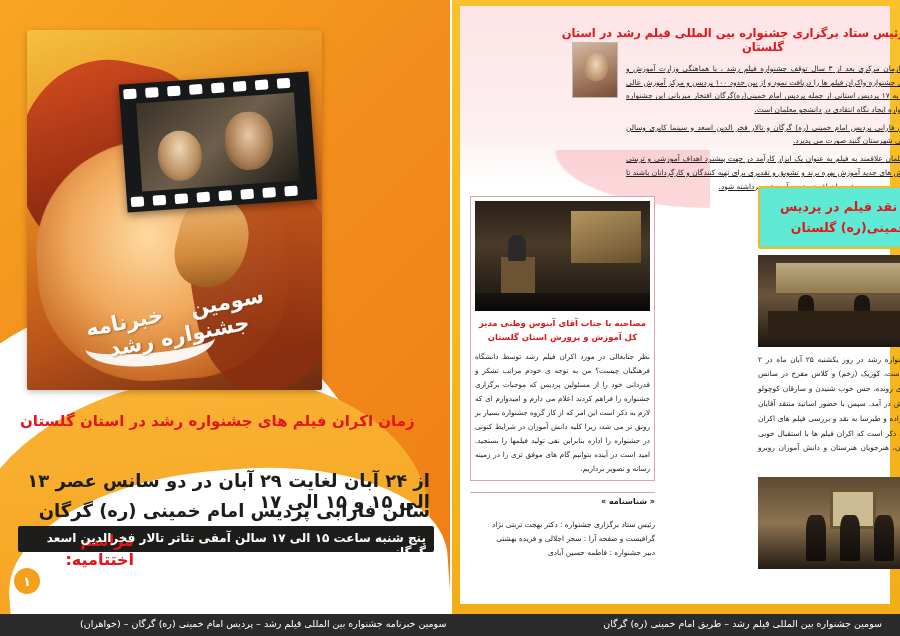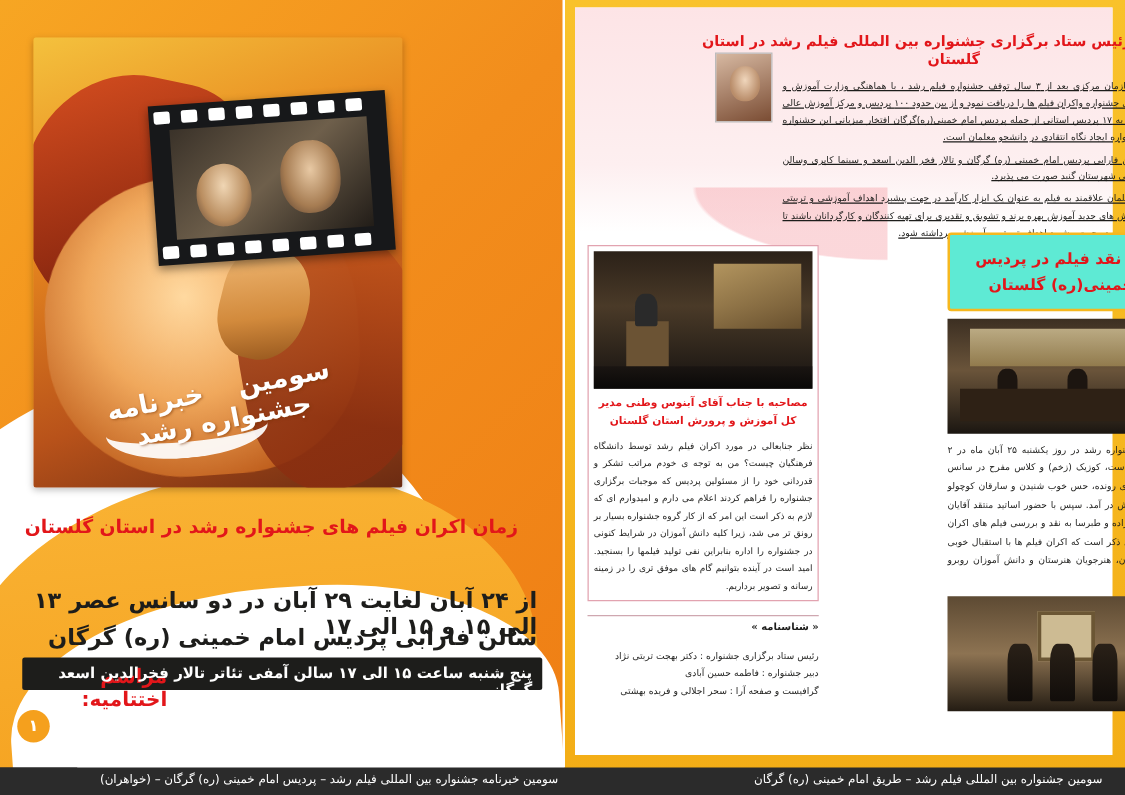--- a/index.html
+++ b/index.html
@@ -547,22 +547,22 @@
         <div class="speaker"></div>
         <div class="seats"></div>
       </div>
       <div class="cap-red">مصاحبه با جناب آقای آبنوس وطنی مدیر کل آموزش و پرورش استان گلستان</div>
       <div class="col-body">نظر جنابعالی در مورد اکران فیلم رشد توسط دانشگاه فرهنگیان چیست؟ من به توجه ی خودم مراتب تشکر و قدردانی خود را از مسئولین پردیس که موجبات برگزاری جشنواره را فراهم کردند اعلام می دارم و امیدوارم ای که لازم به ذکر است این امر که از کار گروه جشنواره بسیار بر رونق تر می شد، زیرا کلیه دانش آموزان در شرایط کنونی در جشنواره را اداره بنابراین نفی تولید فیلمها را بسنجید. امید است در آینده بتوانیم گام های موفق تری را در زمینه رسانه و تصویر برداریم.</div>
     </div>
 
     <div class="shenasnameh">
       <div class="shen-title">« شناسنامه »</div>
       <div class="shen-line">رئیس ستاد برگزاری جشنواره : دکتر بهجت تربتی نژاد</div>
+      <div class="shen-line">گرافیست و صفحه آرا : سحر اجلالی و فریده بهشتی</div>
       <div class="shen-line">دبیر جشنواره : فاطمه حسین آبادی</div>
-      <div class="shen-line">گرافیست و صفحه آرا : سحر اجلالی و فریده بهشتی</div>
     </div>
 
     <div class="right-col">
       <div class="title-box">
         <div class="t">اکران و نقد فیلم در پردیس امام خمینی(ره) گلستان</div>
       </div>
       <div class="photo-hall">
         <div class="banner"></div>
         <div class="p1"></div>
           <div class="p2"></div>

